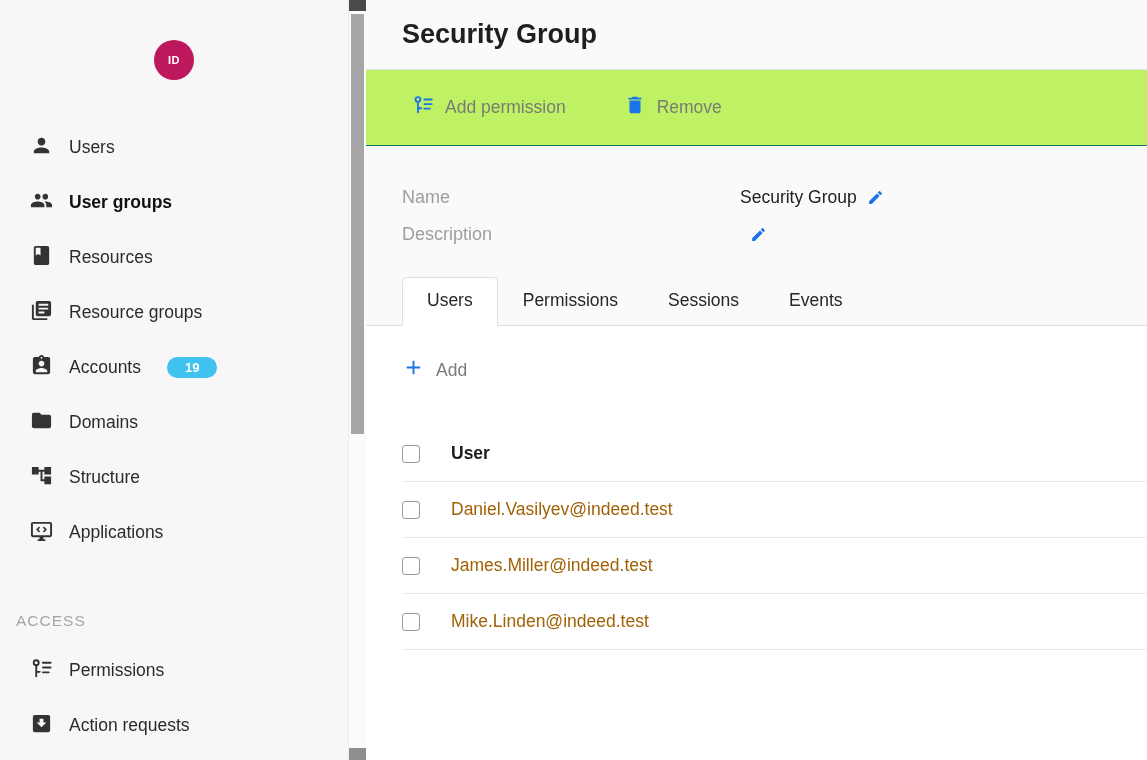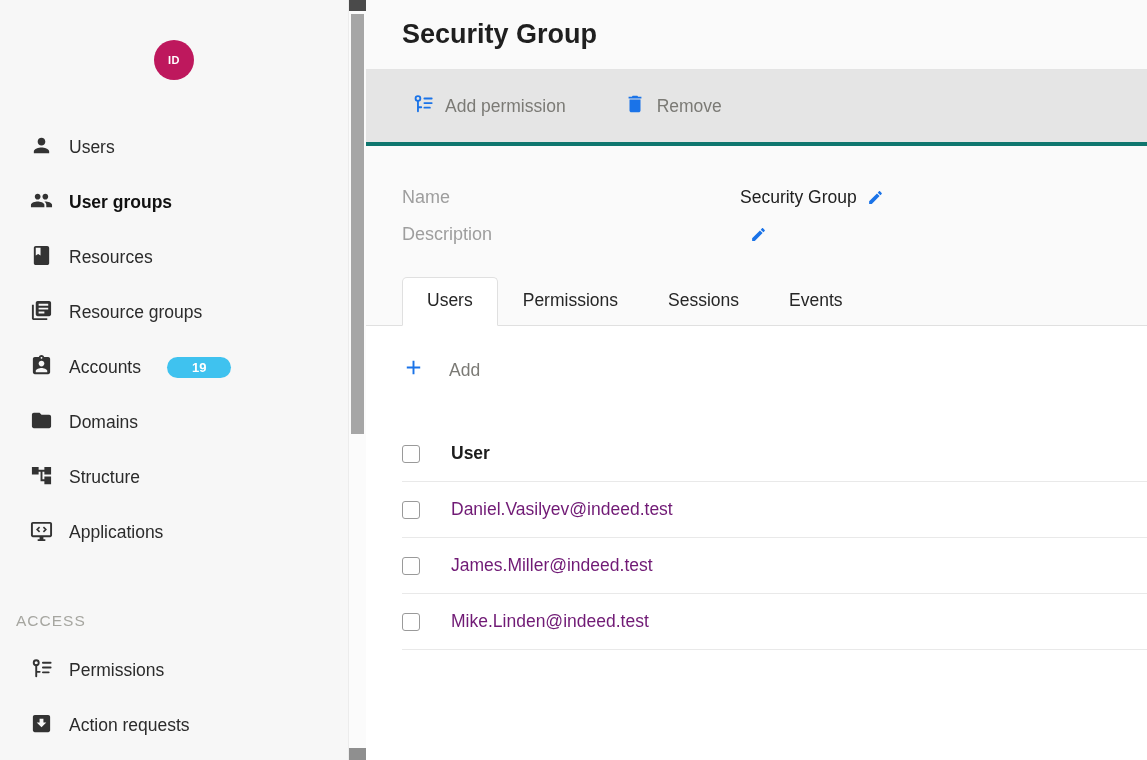--- a/index.html
+++ b/index.html
@@ -13,62 +13,62 @@
   .logo-row { height:120px; display:flex; align-items:center; justify-content:center; gap:9px; }
   .logo-text { font-size:24px; font-weight:bold; letter-spacing:7px; color:#1d1d1d; }
   .logo-badge { width:40px; height:40px; border-radius:50%; background:#be185d; color:#fff;
                 display:flex; align-items:center; justify-content:center;
                 font-size:11px; font-weight:bold; letter-spacing:.5px; }
   .nav-item { height:55px; display:flex; align-items:center; gap:16px; padding-left:30px;
               font-size:17.5px; color:#2b2b2b; cursor:pointer; }
   .nav-item svg { width:23px; height:23px; color:#333; flex-shrink:0; }
   .nav-item.active { font-weight:bold; color:#111; }
   .nav-badge { background:#3fc2ef; color:#fff; font-size:13px; font-weight:bold;
-               padding:3px 25px; border-radius:11px; margin-left:10px; }
+               padding:3px 18px; border-radius:11px; margin-left:10px; }
   .section-label { padding-left:16px; margin-top:52px; margin-bottom:13px;
                    font-size:15.5px; letter-spacing:1px; color:#a6a6a0; }
 
   
   .scrollbar { width:18px; min-width:18px; background:#fbfbfb; border-left:1px solid #ececec; position:relative; }
   .sb-top { position:absolute; top:0; left:0; width:100%; height:11px; background:#4a4a4a; }
   .sb-thumb { position:absolute; top:14px; left:2px; width:13px; height:420px; background:#a6a6a6; }
   .sb-bottom { position:absolute; bottom:0; left:0; width:100%; height:12px; background:#8f8f8f; }
 
   
   .main { flex:1; display:flex; flex-direction:column; background:#fafafa; min-width:0; }
   .page-header { height:70px; min-height:70px; display:flex; align-items:center;
                  padding:0 36px; background:#fafafa; border-bottom:1px solid #e4e4e4; }
   .page-title { font-size:27px; font-weight:bold; color:#1f1f1f; }
 
-  .toolbar { height:76px; min-height:76px; background:#e5e5e5; border-bottom:4px solid #0f766e;
+  .toolbar { height:76px; min-height:76px; background:#bef264; border-bottom:1px solid #0f766e;
              display:flex; align-items:center; gap:58px; padding:0 46px; }
   .tool-btn { display:flex; align-items:center; gap:11px; font-size:17.5px; color:#7b7a75; cursor:pointer; }
   .tool-btn svg { width:22px; height:22px; color:#1a73e8; }
 
   .details { padding:33px 36px 0; }
   .detail-row { display:flex; align-items:center; min-height:37px; }
   .detail-label { width:338px; font-size:18px; color:#9e9e9e; }
   .detail-value { font-size:17.5px; color:#212121; display:flex; align-items:center; gap:10px; }
   .edit-icon svg { width:17px; height:17px; color:#1a73e8; display:block; cursor:pointer; }
 
   .tabs { display:flex; align-items:flex-end; padding-left:36px; margin-top:24px; border-bottom:1px solid #e0e0e0; }
   .tab { padding:13px 25px 14px; font-size:17.5px; color:#262626; cursor:pointer; }
   .tab.active { background:#fff; border:1px solid #e0e0e0; border-bottom:1px solid #fff;
                 margin-bottom:-1px; border-radius:5px 5px 0 0; padding:12px 24px 14px; }
 
   .tab-panel { flex:1; background:#fff; padding:30px 0 0 36px; }
-  .add-btn { display:flex; align-items:center; gap:24px; font-size:17.5px; color:#7b7a75;
+  .add-btn { display:flex; align-items:center; gap:11px; font-size:17.5px; color:#7b7a75;
              cursor:pointer; width:max-content; }
   .add-btn svg { width:23px; height:23px; color:#1a73e8; }
 
   .table { margin-top:42px; }
   .trow { display:flex; align-items:center; height:56px; border-bottom:1px solid #e9e9e9; }
   .tcell-check { width:49px; display:flex; align-items:center; }
   .checkbox { width:18px; height:18px; border:1.5px solid #9a9a9a; border-radius:3px; background:#fff; cursor:pointer; }
-  .tcell-user { font-size:17.5px; color:#701a75; }
+  .tcell-user { font-size:17.5px; color:#a16207; }
   .trow.header .tcell-user { font-weight:bold; color:#1c1c1c; }
 </style>
 </head>
 <body>
 
 <div class="app">
 
   <aside class="sidebar">
     <div class="logo-row">
       <span class="logo-badge">ID</span>

